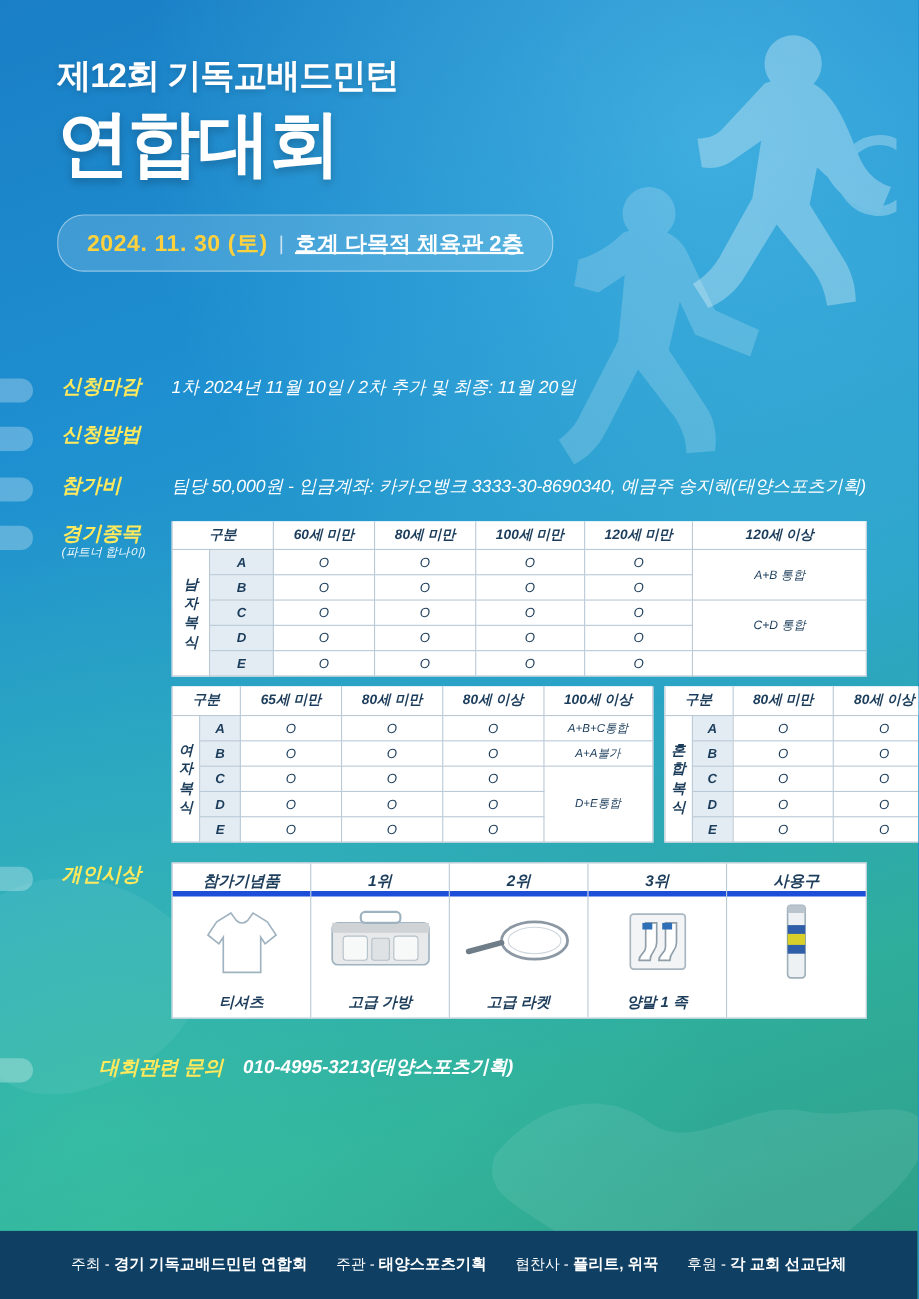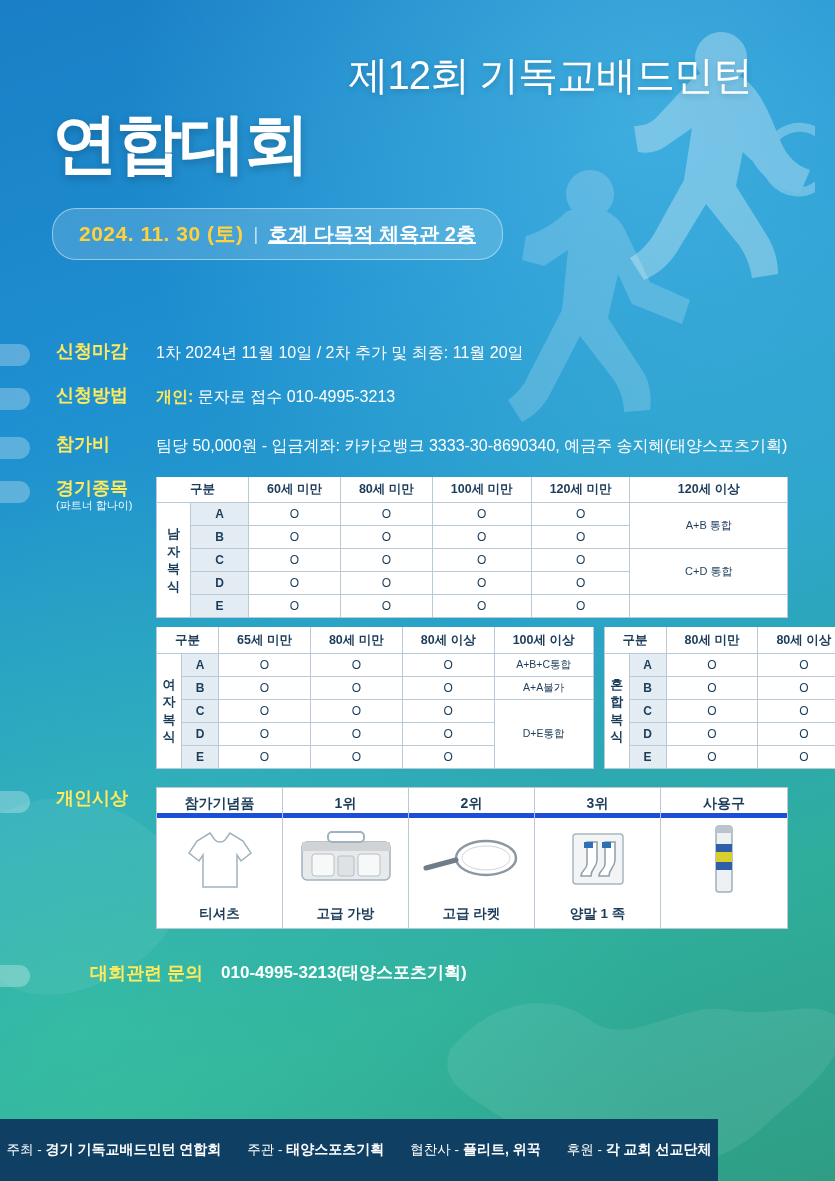--- a/index.html
+++ b/index.html
@@ -29,44 +29,43 @@
   }
   .map-blob {
     position: absolute;
     opacity: 0.14;
     pointer-events: none;
   }
 
   
   .header { position: absolute; top: 48px; left: 52px; width: 700px; }
   .title-line1 {
-    font-size: 40px; font-weight: normal; color: #ffffff; letter-spacing: -1px;
+    font-size: 31px; font-weight: bold; color: #ffffff; letter-spacing: -1px;
     text-shadow: 0 2px 6px rgba(0,0,0,0.18);
-    text-align: right;
   }
   .title-line2 {
     font-size: 66px; font-weight: bold; color: #ffffff; letter-spacing: -2px;
     margin-top: 6px; line-height: 1.05;
     text-shadow: 0 3px 8px rgba(0,0,0,0.22);
   }
   .datebar {
     display: inline-flex; align-items: center; gap: 10px;
     margin-top: 30px;
     background: rgba(255,255,255,0.16);
     border: 1px solid rgba(255,255,255,0.45);
     border-radius: 24px;
     padding: 11px 26px;
   }
   .datebar .date { color: #ffd23d; font-size: 21px; font-weight: bold; letter-spacing: 0.5px; }
   .datebar .sep { color: rgba(255,255,255,0.7); font-size: 18px; }
   .datebar .place { color: #ffffff; font-size: 20px; font-weight: bold; text-decoration: underline; }
 
   
   .info { position: absolute; left: 0px; top: 340px; width: 835px; }
-  .row { position: relative; display: flex; align-items: flex-start; margin-bottom: 18px; }
+  .row { position: relative; display: flex; align-items: flex-start; margin-bottom: 18px; font-style: italic; }
   .row .tab {
     position: absolute; left: 0; top: 4px;
     width: 30px; height: 22px;
     background: rgba(255,255,255,0.28);
     border-radius: 0 12px 12px 0;
   }
   .label {
     width: 100px; margin-left: 56px;
     color: #ffe95c; font-size: 18px; font-weight: bold;
     text-align: left; line-height: 1.25; flex: none;
@@ -129,21 +128,21 @@
     height: 28px; line-height: 28px; text-align: center;
     font-size: 13.5px; font-weight: bold; color: #1b3c5a;
   }
 
   
   .contact-label { color: #ffe95c; font-size: 18px; font-weight: bold; }
   .contact-value { color: #ffffff; font-size: 17px; font-weight: bold; margin-left: 18px; }
 
   
   .footer {
-    position: absolute; left: 0; bottom: 0; width: 718px; height: 62px;
+    position: absolute; left: 0; bottom: 0; width: 834px; height: 62px;
     background: #0f3f63;
     display: flex; align-items: center; justify-content: center; gap: 26px;
     color: #ffffff; font-size: 13.5px;
   }
   .footer .f-item { white-space: nowrap; }
   .footer .f-item b { font-size: 14px; }
 </style>
 </head>
 <body>
 
@@ -183,24 +182,20 @@
     <div class="row">
       <div class="tab"></div>
       <div class="label">신청마감</div>
       <div class="value">1차 2024년 11월 10일 / 2차 추가 및 최종: 11월 20일</div>
     </div>
 
     <div class="row">
       <div class="tab"></div>
       <div class="label">신청방법</div>
       <div class="value">
-        <span class="ln">
-          <span class="k">개인:</span>
-          <span>문자로 접수 010-4995-3213</span>
-        </span>
       </div>
     </div>
 
     <div class="row" style="margin-top:24px;">
       <div class="tab"></div>
       <div class="label">참가비</div>
       <div class="value">팀당 50,000원 - 입금계좌: 카카오뱅크 3333-30-8690340, 예금주 송지혜(태양스포츠기획)</div>
     </div>
 
     <div class="row" style="margin-top:14px;">

